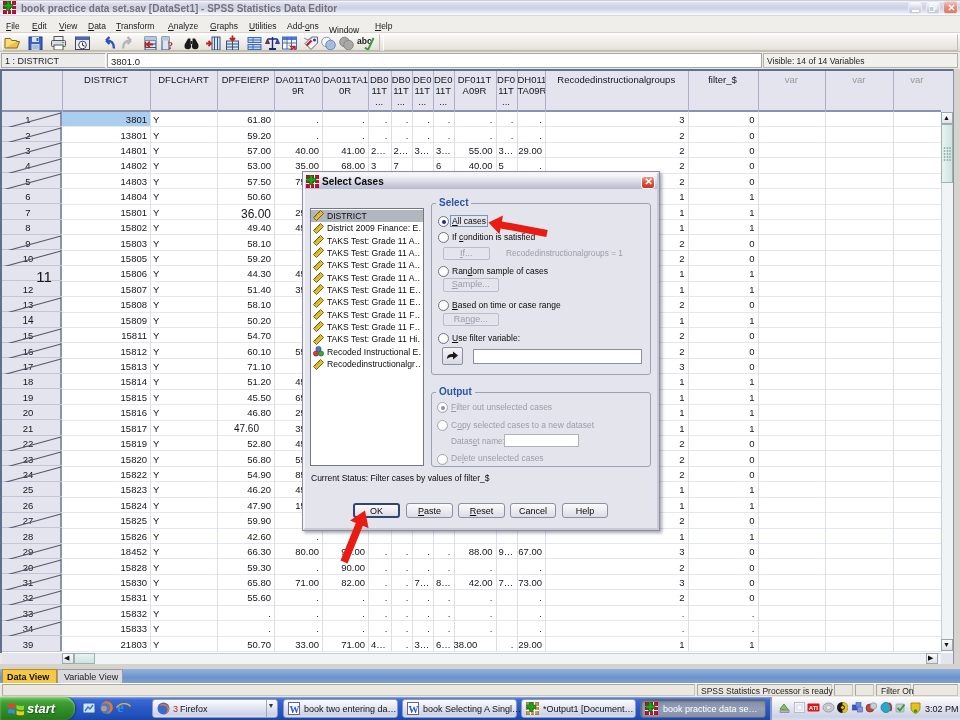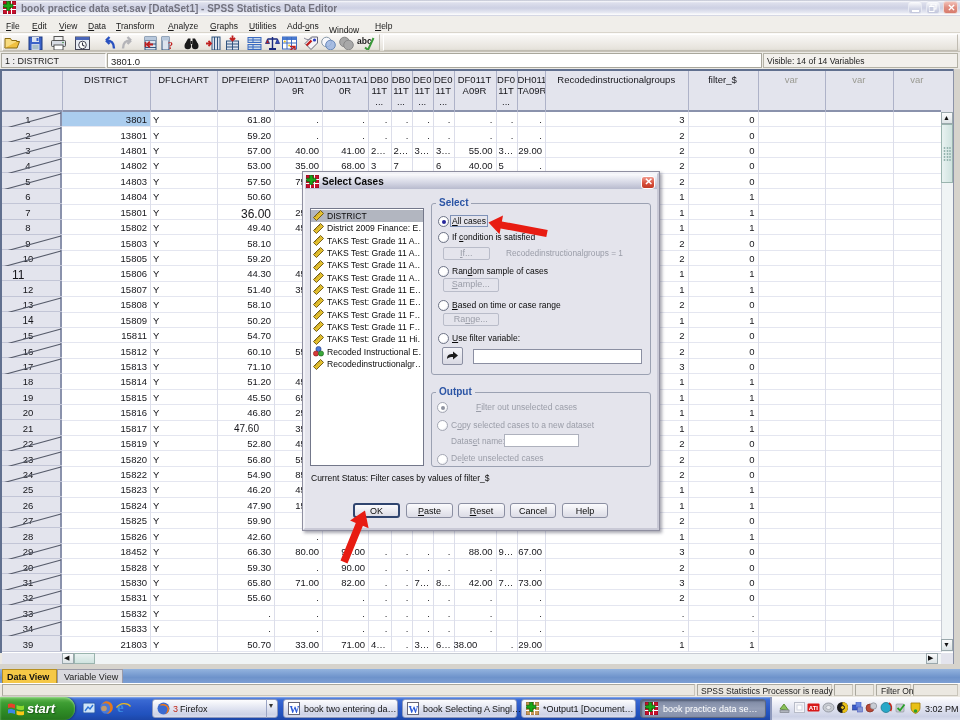--- a/index.html
+++ b/index.html
@@ -285,21 +285,21 @@
 <div class="tx" style="left:2px;top:237.54px;width:52px;text-align:center;font-size:9.5px;color:#15151a;">9</div>
 <svg class="ab" style="left:2px;top:234.94px" width="60" height="15.43" viewBox="0 0 60 15.43">
     <line x1="-1" y1="17.43" x2="59" y2="1" stroke="#565b6a" stroke-width="1.1"></line>
   </svg>
 <div class="ab" style="left:2px;top:264.80px;width:60px;height:1px;background:#c2c5d6;"></div>
 <div class="tx" style="left:2px;top:252.97px;width:52px;text-align:center;font-size:9.5px;color:#15151a;">10</div>
 <svg class="ab" style="left:2px;top:250.37px" width="60" height="15.43" viewBox="0 0 60 15.43">
     <line x1="-1" y1="17.43" x2="59" y2="1" stroke="#565b6a" stroke-width="1.1"></line>
   </svg>
 <div class="ab" style="left:2px;top:280.23px;width:60px;height:1px;background:#c2c5d6;"></div>
-<div class="tx" style="left:12px;top:268.40px;width:52px;font-size:12px;color:#15151a;">11</div>
+<div class="tx" style="left:18px;top:268.40px;width:52px;text-align:center;font-size:15px;color:#15151a;">11</div>
 <div class="ab" style="left:2px;top:295.66px;width:60px;height:1px;background:#c2c5d6;"></div>
 <div class="tx" style="left:2px;top:283.83px;width:52px;text-align:center;font-size:9.5px;color:#15151a;">12</div>
 <div class="ab" style="left:2px;top:311.09px;width:60px;height:1px;background:#c2c5d6;"></div>
 <div class="tx" style="left:2px;top:299.26px;width:52px;text-align:center;font-size:9.5px;color:#15151a;">13</div>
 <svg class="ab" style="left:2px;top:296.66px" width="60" height="15.43" viewBox="0 0 60 15.43">
     <line x1="-1" y1="17.43" x2="59" y2="1" stroke="#565b6a" stroke-width="1.1"></line>
   </svg>
 <div class="ab" style="left:2px;top:326.52px;width:60px;height:1px;background:#c2c5d6;"></div>
 <div class="tx" style="left:2px;top:314.69px;width:52px;text-align:center;font-size:10px;color:#15151a;">14</div>
 <div class="ab" style="left:2px;top:341.95px;width:60px;height:1px;background:#c2c5d6;"></div>
@@ -850,21 +850,21 @@
 <div class="tx" style="left:443px;top:314px;width:55.5px;text-align:center;font-size:9px;color:#9a9da8;">Ra<span style="text-decoration:underline">n</span>ge...</div>
 <div class="ab" style="left:442px;top:347px;width:20.5px;height:17.5px;background:linear-gradient(180deg,#f4f4f8,#d9d9e3);border:1px solid #8b8fa2;border-radius:2px;"></div>
 <svg class="ab" style="left:446px;top:351px" width="13" height="10" viewBox="0 0 13 10">
     <path d="M1 8 C1 4 3 3 7 3 L7 0.5 L12 4.5 L7 8.5 L7 6 C4 6 2.5 6.5 1 8 z" fill="#1a1a1a"></path>
   </svg>
 <div class="ab" style="left:473px;top:349px;width:169px;height:14.5px;background:#fff;border:1px solid #8b8fa2;"></div>
 <div class="ab" style="left:431px;top:392px;width:220px;height:75px;border:1px solid #9ba1b2;border-radius:3px;"></div>
 <div class="tx" style="left:436px;top:386px;font-size:10px;font-weight:bold;color:#2c55a5;background:#e4e4ec;padding:0 3px;">Output</div>
 <div class="ab" style="left:437.0px;top:402.0px;width:11px;height:11px;border-radius:50%;background:radial-gradient(circle at 35% 30%,#ffffff 55%,#d8dae4);border:1px solid #a5a8b4;"></div>
 <div class="ab" style="left:440.5px;top:405.5px;width:4.5px;height:4.5px;border-radius:50%;background:#8f93a0;"></div>
-<div class="tx" style="left:476px;top:401.5px;font-size:8.5px;color:#9a9da8;"><span style="text-decoration:underline">F</span>ilter out unselected cases</div>
+<div class="tx" style="left:451px;top:401.5px;font-size:8.5px;color:#9a9da8;"><span style="text-decoration:underline">F</span>ilter out unselected cases</div>
 <div class="ab" style="left:437.0px;top:420.0px;width:11px;height:11px;border-radius:50%;background:radial-gradient(circle at 35% 30%,#ffffff 55%,#d8dae4);border:1px solid #a5a8b4;"></div>
 <div class="tx" style="left:451px;top:419.5px;font-size:8.5px;color:#9a9da8;">C<span style="text-decoration:underline">o</span>py selected cases to a new dataset</div>
 <div class="tx" style="left:451px;top:436px;font-size:8.3px;color:#9a9da8;">Datas<span style="text-decoration:underline">e</span>t name:</div>
 <div class="ab" style="left:504px;top:433.5px;width:75px;height:13.5px;background:#fff;border:1px solid #aeb1bd;"></div>
 <div class="ab" style="left:437.0px;top:453.5px;width:11px;height:11px;border-radius:50%;background:radial-gradient(circle at 35% 30%,#ffffff 55%,#d8dae4);border:1px solid #a5a8b4;"></div>
 <div class="tx" style="left:451px;top:453px;font-size:8.5px;color:#9a9da8;">De<span style="text-decoration:underline">l</span>ete unselected cases</div>
 <div class="tx" style="left:311px;top:472.5px;font-size:8.5px;color:#0a0a0a;">Current Status: Filter cases by values of filter_$</div>
 <div class="ab" style="left:353px;top:503px;width:47px;height:15px;background:linear-gradient(180deg,#fbfbfd,#dcdce6);border:2px solid #30456f;border-radius:3px;"></div>
 <div class="tx" style="left:353px;top:505.5px;width:47px;text-align:center;font-size:9px;color:#0a0a0a;">OK</div>
 <div class="ab" style="left:406px;top:503px;width:47px;height:15px;background:linear-gradient(180deg,#fbfbfd,#dcdce6);border:1px solid #8b8fa2;border-radius:3px;"></div>

